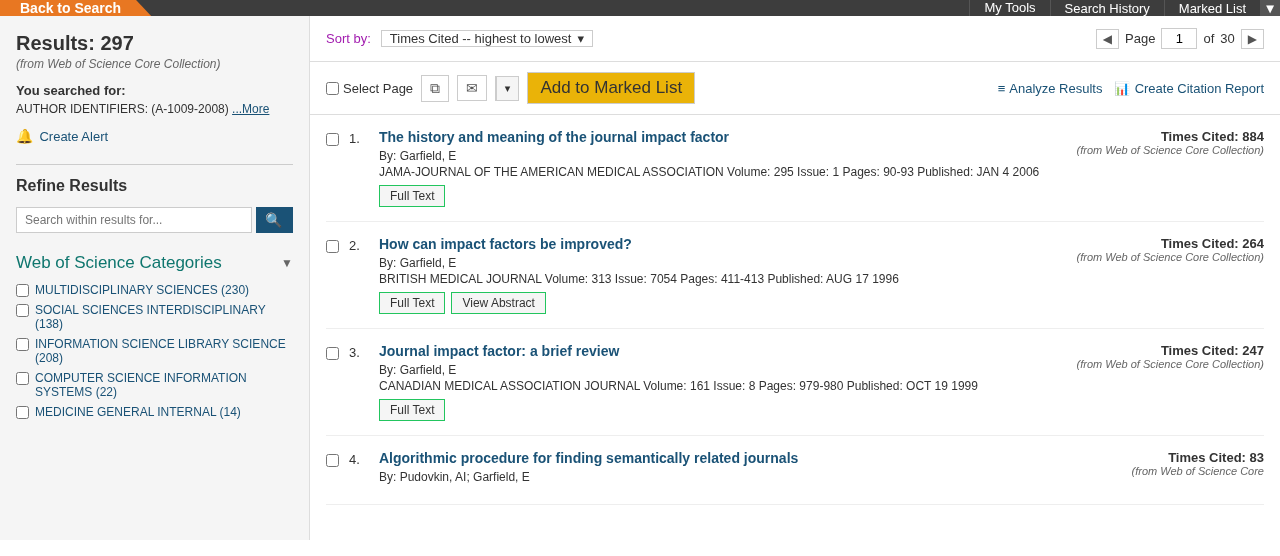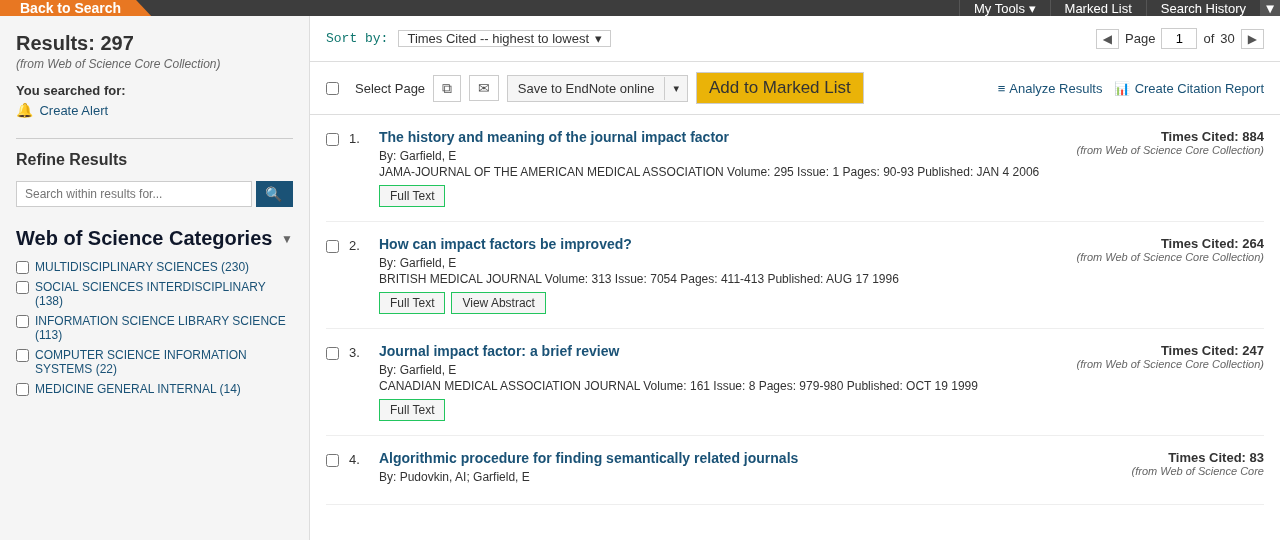--- a/index.html
+++ b/index.html
@@ -33,21 +33,21 @@
     .nav-link {
       color: #fff;
       font-size: 13px;
       padding: 0 14px;
       display: flex;
       align-items: center;
       cursor: pointer;
       border-left: 1px solid #555;
     }
     .nav-link-mytools {
-      display: flex; align-items: flex-end; gap: 4px;
+      display: flex; align-items: flex-start; gap: 4px; flex-direction: column;
     }
     .scroll-btn {
       background: #555;
       color: #fff;
       border: none;
       width: 20px;
       display: flex;
       align-items: center;
       justify-content: center;
       cursor: pointer;
@@ -128,23 +128,23 @@
       cursor: pointer;
       font-size: 14px;
     }
     .category-section-header {
       display: flex;
       align-items: center;
       justify-content: space-between;
       margin-bottom: 10px;
     }
     .category-title {
-      font-size: 20px;
-      font-weight: bold;
-      color: #0f172a;
+      font-size: 17px;
+      font-weight: normal;
+      color: #0f766e;
     }
     .collapse-icon { color: #666; font-size: 12px; cursor: pointer; }
     .category-item {
       display: flex;
       align-items: flex-start;
       gap: 6px;
       margin-bottom: 6px;
       font-size: 12px;
       color: #1a5276;
       cursor: pointer;
@@ -161,21 +161,21 @@
 
     
     .sort-bar {
       display: flex;
       align-items: center;
       gap: 10px;
       padding: 12px 16px;
       border-bottom: 1px solid #ddd;
       background: #fff;
     }
-    .sort-label { font-size: 13px; color: #0f766e; font-family: Liberation Mono, monospace; }
+    .sort-label { font-size: 13px; color: #a21caf; }
     .sort-select {
       display: flex;
       border: 1px solid #ccc;
       background: #fff;
       padding: 0 8px;
       font-size: 13px;
       cursor: pointer;
       gap: 6px;
     }
     .page-nav {
@@ -203,21 +203,21 @@
 
     
     .results-toolbar {
       display: flex;
       align-items: center;
       gap: 8px;
       padding: 10px 16px;
       border-bottom: 1px solid #ddd;
       background: #fff;
     }
-    .select-page-check { display: flex; align-items: center; gap: 16px; font-size: 13px; cursor: pointer; }
+    .select-page-check { display: flex; align-items: center; gap: 4px; font-size: 13px; cursor: pointer; }
     .icon-btn {
       background: none;
       border: 1px solid #ccc;
       padding: 4px 8px;
       cursor: pointer;
       font-size: 14px;
       color: #555;
     }
     .save-endnote-btn {
       display: flex;
@@ -308,33 +308,36 @@
 <body>
 
 <div class="top-nav">
   <div class="back-to-search">Back to Search</div>
   <div class="nav-spacer"></div>
   <div class="nav-links">
     <div class="nav-link nav-link-mytools">
       <span>My Tools</span>
       <span>▾</span>
     </div>
+    <div class="nav-link">Search History</div>
     <div class="nav-link">Marked List</div>
-    <div class="nav-link">Search History</div>
     <button class="scroll-btn">▼</button>
   </div>
 </div>
 
 <div class="main-layout">
 
   <div class="sidebar">
     <div class="results-count">Results: 297</div>
     <div class="results-source">(from Web of Science Core Collection)</div>
 
     <div class="searched-for-label">You searched for:</div>
+    <div class="searched-for-value">
+      AUTHOR IDENTIFIERS: (A-1009-2008) <span class="more-link">...More</span>
+    </div>
 
     <div class="create-alert">
       <span class="bell-icon">🔔</span>
       <span>Create Alert</span>
     </div>
 
     <hr class="divider">
 
     <div class="refine-title">Refine Results</div>
 
@@ -352,21 +355,21 @@
         <div class="category-item">
           <input type="checkbox" style="">
           <span>MULTIDISCIPLINARY SCIENCES (230)</span>
         </div>
         <div class="category-item">
           <input type="checkbox" style="">
           <span>SOCIAL SCIENCES INTERDISCIPLINARY (138)</span>
         </div>
         <div class="category-item">
           <input type="checkbox" style="">
-          <span>INFORMATION SCIENCE LIBRARY SCIENCE (113)</span>
+          <span>INFORMATION SCIENCE LIBRARY SCIENCE (208)</span>
         </div>
         <div class="category-item">
           <input type="checkbox" style="">
           <span>COMPUTER SCIENCE INFORMATION SYSTEMS (22)</span>
         </div>
         <div class="category-item">
           <input type="checkbox" style="">
           <span>MEDICINE GENERAL INTERNAL (14)</span>
         </div>
       </div>
@@ -391,21 +394,20 @@
     </div>
 
     <div class="results-toolbar">
       <label class="select-page-check">
         <input type="checkbox" style="">
         <span>Select Page</span>
       </label>
       <button class="icon-btn" title="Copy">⧉</button>
       <button class="icon-btn" title="Email">✉</button>
       <div class="save-endnote-btn">
-        <span class="save-endnote-text">Save to EndNote online</span>
         <span class="save-endnote-arrow">▾</span>
       </div>
       <button class="add-marked-btn">Add to Marked List</button>
       <div class="right-actions">
         <div class="analyze-results">
           <span>≡</span>
           <span>Analyze Results</span>
         </div>
         <div class="create-citation">
           <span>📊</span>

